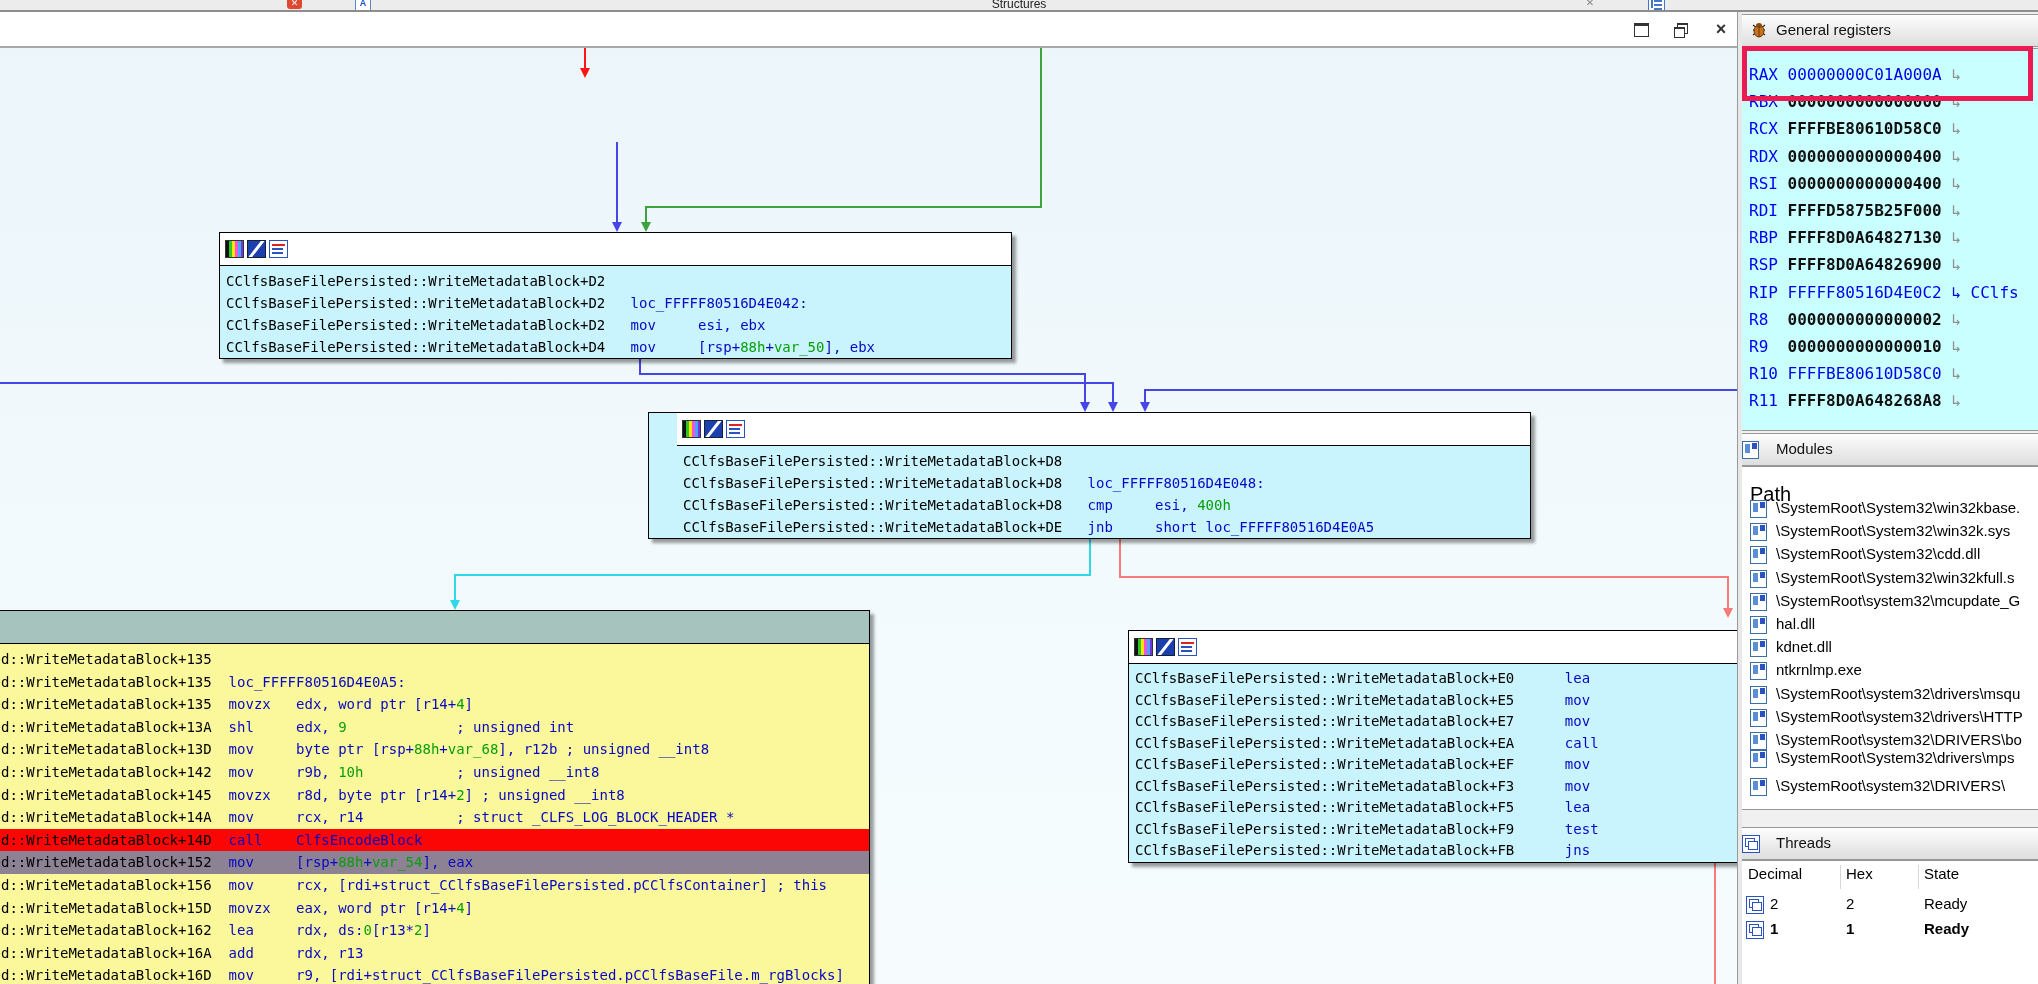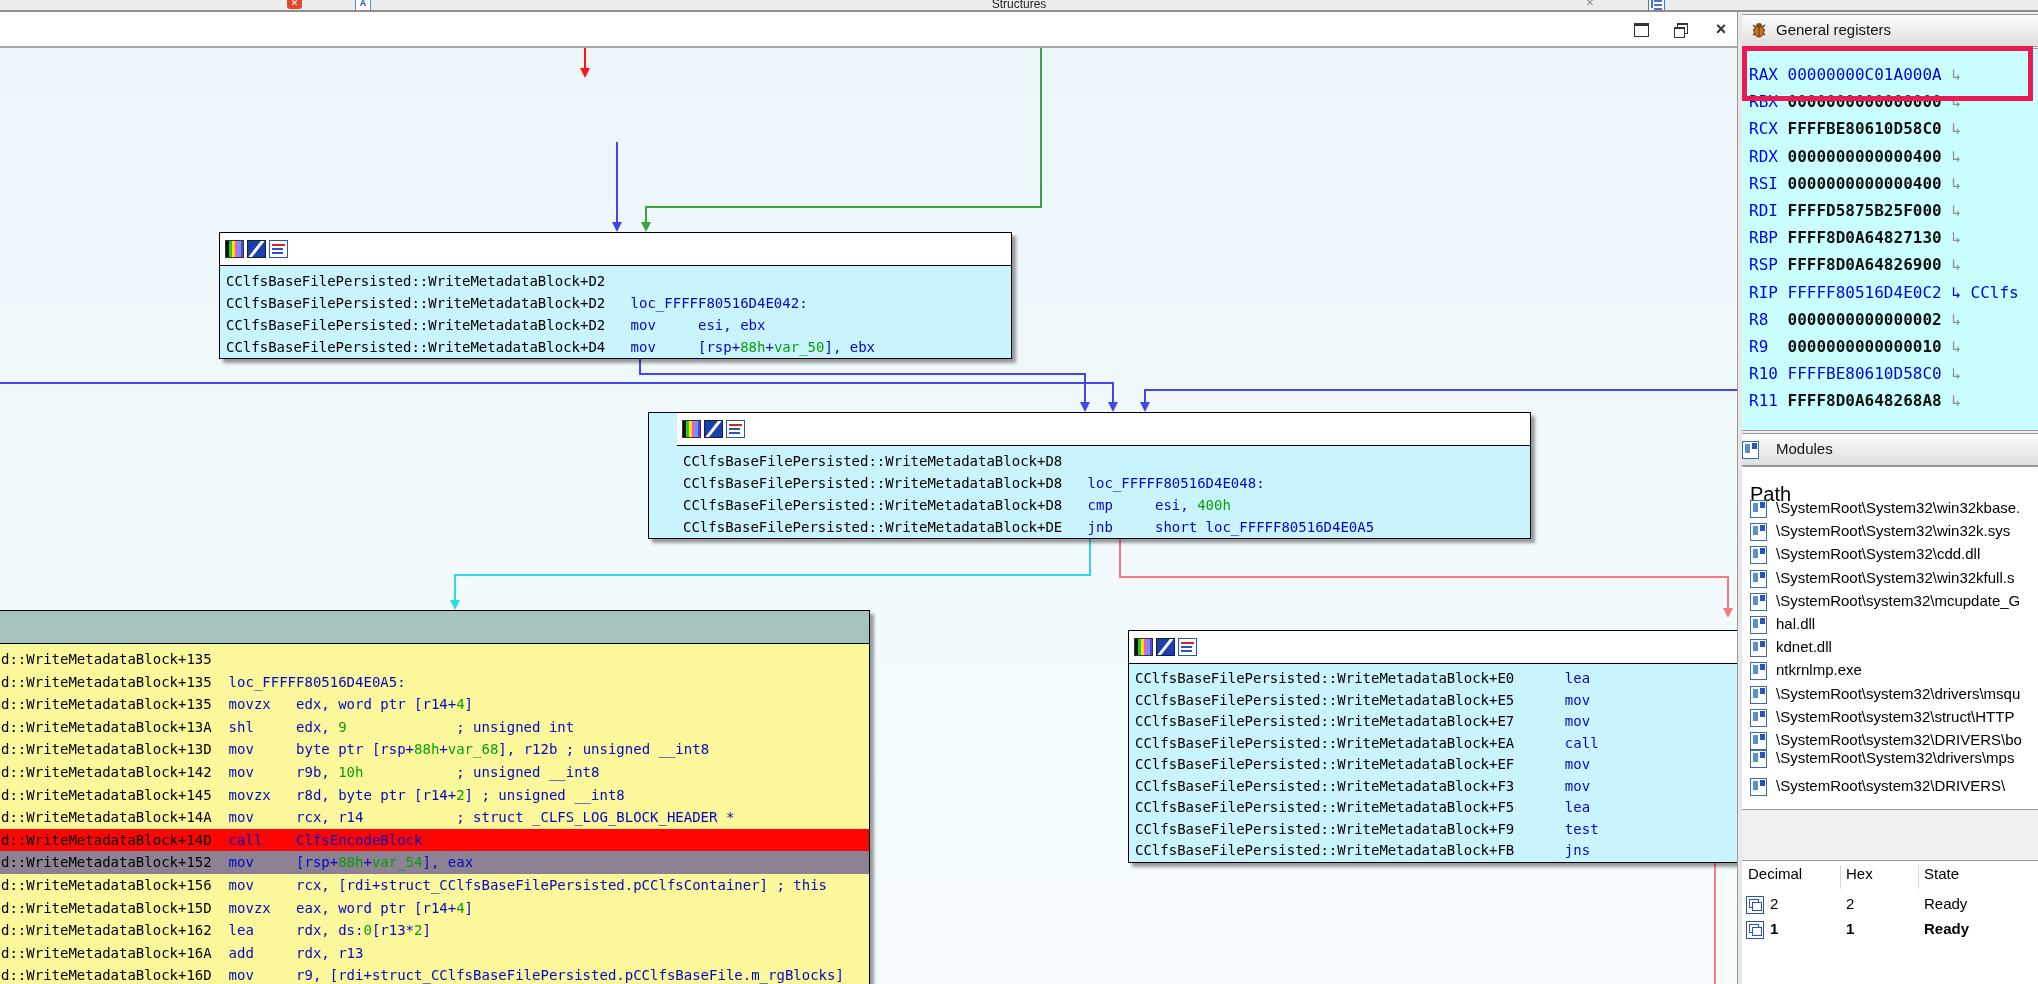--- a/index.html
+++ b/index.html
@@ -236,26 +236,33 @@
       <div class="mod-col">Path</div>
     <div class="mod-row" style="top: 30px; width: 286px;"><span class="mico"><i></i><b></b></span><span class="mod-txt">\SystemRoot\System32\win32kbase.</span></div>
         <div class="mod-row" style="top: 53.2px; width: 286px;"><span class="mico"><i></i><b></b></span><span class="mod-txt">\SystemRoot\System32\win32k.sys</span></div>
         <div class="mod-row" style="top: 76.4px; width: 286px;"><span class="mico"><i></i><b></b></span><span class="mod-txt">\SystemRoot\System32\cdd.dll</span></div>
         <div class="mod-row" style="top: 99.6px; width: 286px;"><span class="mico"><i></i><b></b></span><span class="mod-txt">\SystemRoot\System32\win32kfull.s</span></div>
         <div class="mod-row" style="top: 122.8px; width: 286px;"><span class="mico"><i></i><b></b></span><span class="mod-txt">\SystemRoot\system32\mcupdate_G</span></div>
         <div class="mod-row" style="top: 146px; width: 286px;"><span class="mico"><i></i><b></b></span><span class="mod-txt">hal.dll</span></div>
         <div class="mod-row" style="top: 169.2px; width: 286px;"><span class="mico"><i></i><b></b></span><span class="mod-txt">kdnet.dll</span></div>
         <div class="mod-row" style="top: 192.4px; width: 286px;"><span class="mico"><i></i><b></b></span><span class="mod-txt">ntkrnlmp.exe</span></div>
         <div class="mod-row" style="top: 215.6px; width: 286px;"><span class="mico"><i></i><b></b></span><span class="mod-txt">\SystemRoot\system32\drivers\msqu</span></div>
-        <div class="mod-row" style="top: 238.8px; width: 286px;"><span class="mico"><i></i><b></b></span><span class="mod-txt">\SystemRoot\system32\struct\HTTP</span></div>
+        <div class="mod-row" style="top: 238.8px; width: 286px;"><span class="mico"><i></i><b></b></span><span class="mod-txt">\SystemRoot\system32\drivers\HTTP</span></div>
         <div class="mod-row" style="top: 262px; width: 286px;"><span class="mico"><i></i><b></b></span><span class="mod-txt">\SystemRoot\system32\DRIVERS\bo</span></div>
         <div class="mod-row" style="top: 280px; width: 286px;"><span class="mico"><i></i><b></b></span><span class="mod-txt">\SystemRoot\System32\drivers\mps</span></div>
         <div class="mod-row" style="top: 308.4px; width: 286px;"><span class="mico"><i></i><b></b></span><span class="mod-txt">\SystemRoot\system32\DRIVERS\</span></div>
       </div>
 
+    <div id="thrhdr" class="pane-hdr">
+      <span class="hico tico" style="top:7px;">
+          <i></i>
+          <b></b>
+        </span>
+      <span class="hlabel">Threads</span>
+    </div>
     <div id="thrclient" class="client">
       <div class="tcolhead" style="left:6px;width:92px;">Decimal</div>
       <div class="tcolhead" style="left:104px;width:72px;">Hex</div>
       <div class="tcolhead" style="left:182px;width:110px;border-right:none;">State</div>
     <div class="thr-row" style="top: 32px; width: 288px;">
           <span class="tico">
             <i></i>
             <b></b>
           </span>
           <span class="thr-cell" style="left: 24px;">2</span>

